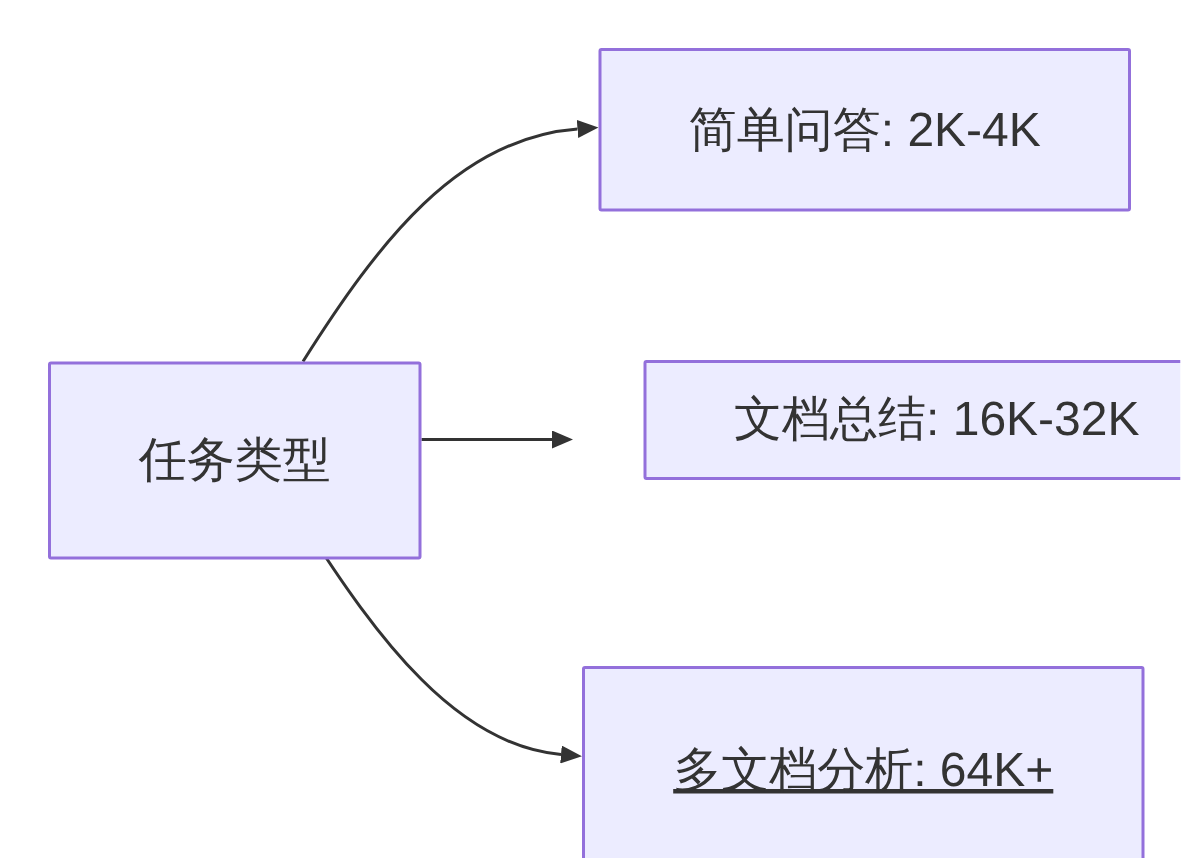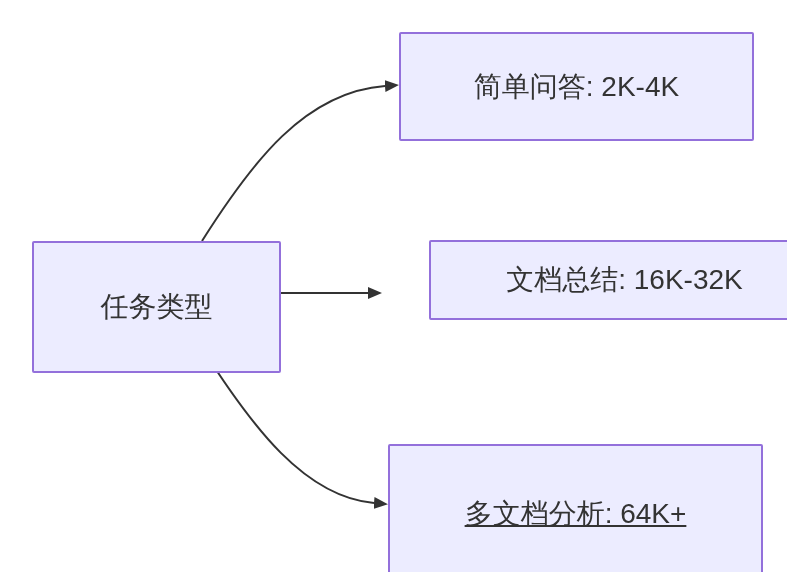--- a/index.html
+++ b/index.html
@@ -34,21 +34,21 @@
   .arrowhead { fill: var(--edge); }
   .node {
     position: absolute;
     display: flex;
     align-items: center;
     justify-content: center;
     background: var(--node-fill);
     border: 2px solid var(--node-border);
     border-radius: 2px;
     color: var(--text);
-    font-size: 28px;
+    font-size: 32px;
     text-align: center;
     white-space: nowrap;
   }
   .node-root        { left: 32px;  top: 241px; width: 249px; height: 132px; }
   .node-simple-qa   { left: 399px; top: 32px;  width: 355px; height: 109px; }
   .node-doc-summary { left: 382px; top: 240px; width: 391px; height: 80px; margin-left: 47px; }
   .node-multi-doc   { left: 388px; top: 444px; width: 375px; height: 139px; text-decoration: underline; }
 </style>
 </head>
 <body>

